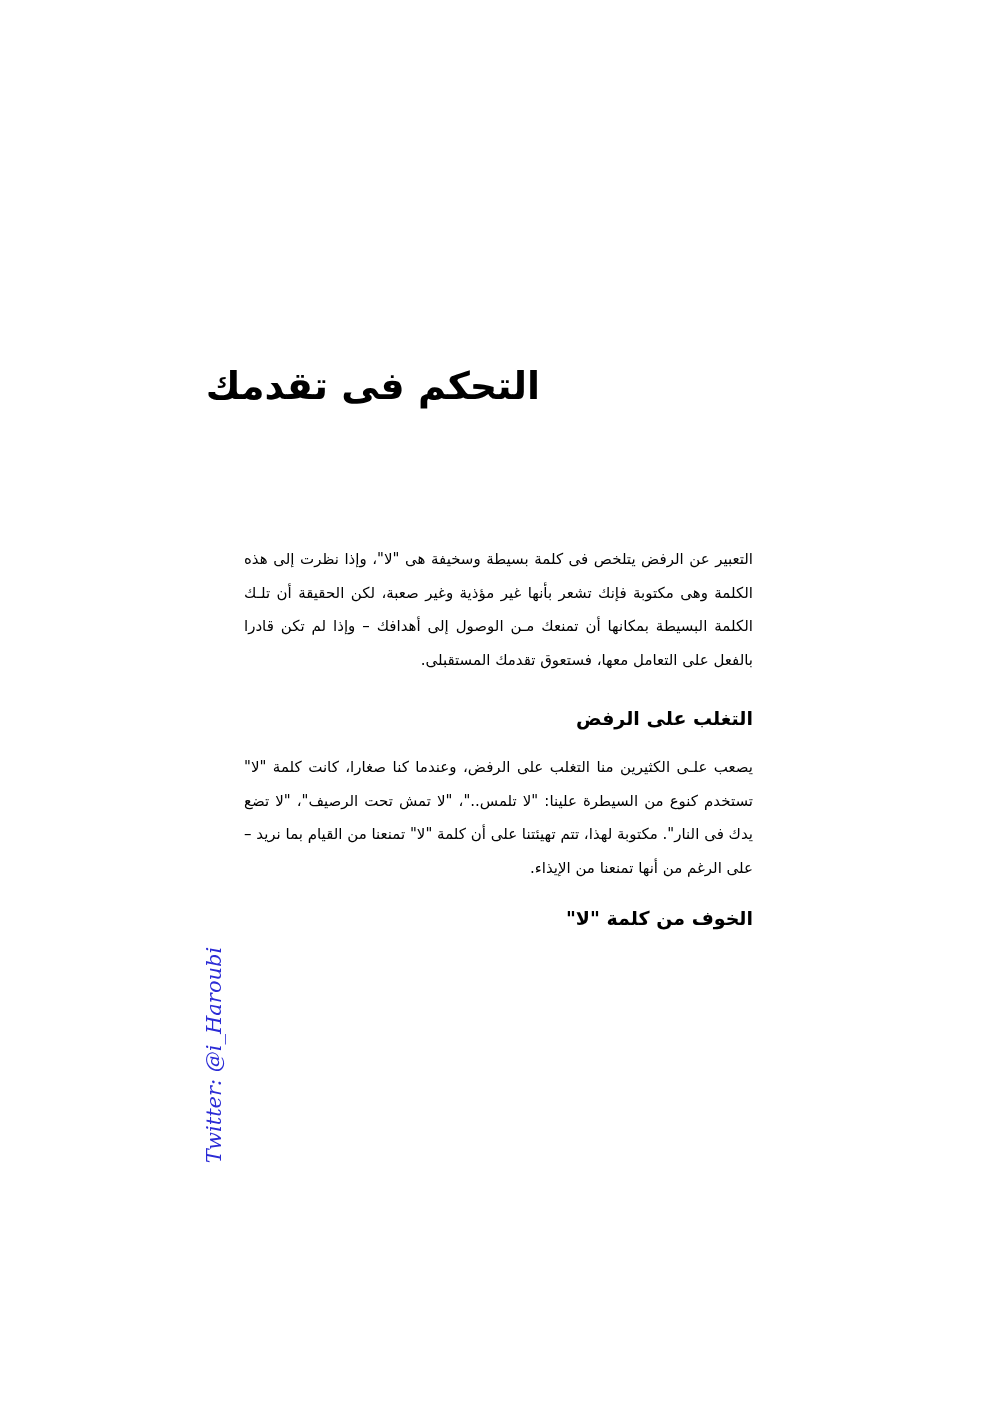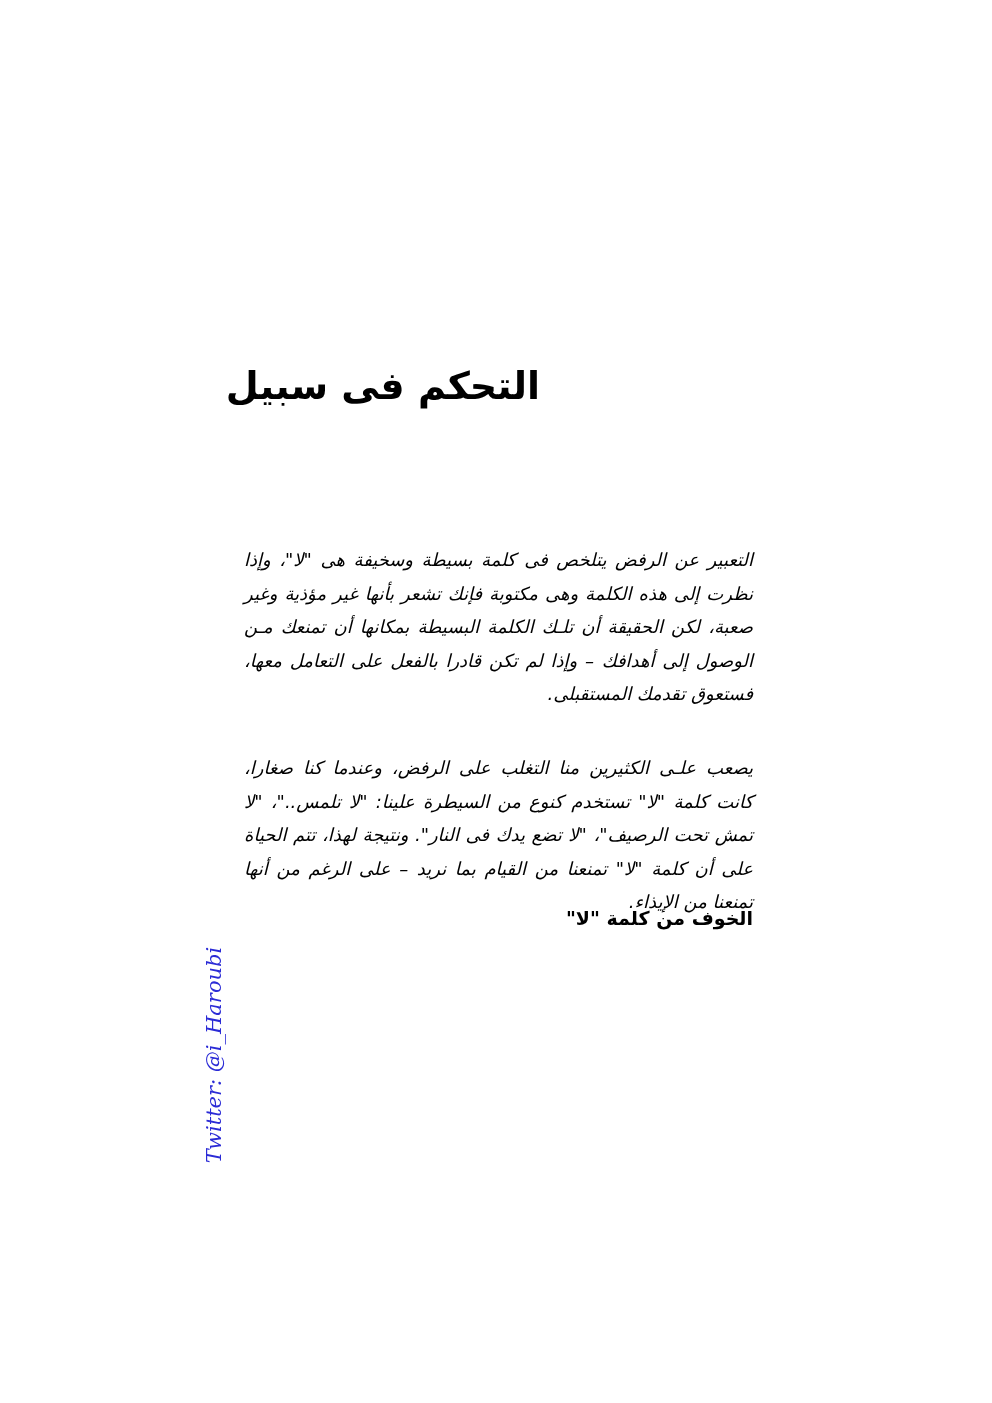--- a/index.html
+++ b/index.html
@@ -43,24 +43,23 @@
     }
     .section-heading {
       font-size: 19px;
       font-weight: bold;
       margin: 0;
       line-height: 36px;
       text-align: right;
       white-space: nowrap;
     }
     .para {
-      font-size: 18px;
+      font-size: 15px;
       line-height: 33.5px;
       margin: 0;
-      font-style: italic;
     }
     #intro { top: 543px; }
     #s1-heading { top: 700px; }
     #s1-body { top: 751px; }
     #s2-heading { top: 900px; }
     #s2-body { top: 951px; }
 
     .watermark {
       position: absolute;
       left: 214px;
@@ -71,28 +70,31 @@
       font-size: 21px;
       color: #2b2bd6;
       white-space: nowrap;
     }
   </style>
 </head>
 <body>
 
 <div class="page">
 
-  <h1 class="chapter-title">التحكم فى سبيل</h1>
+  <h1 class="chapter-title">التحكم فى تقدمك</h1>
 
   <div class="section" id="intro">
     <p class="para">التعبير عن الرفض يتلخص فى كلمة بسيطة وسخيفة هى "لا"، وإذا نظرت إلى هذه الكلمة وهى مكتوبة فإنك تشعر بأنها غير مؤذية وغير صعبة، لكن الحقيقة أن تلـك الكلمة البسيطة بمكانها أن تمنعك مـن الوصول إلى أهدافك – وإذا لم تكن قادرا بالفعل على التعامل معها، فستعوق تقدمك المستقبلى.</p>
   </div>
 
+  <div class="section" id="s1-heading">
+    <h2 class="section-heading">التغلب على الرفض</h2>
+  </div>
   <div class="section" id="s1-body">
-    <p class="para">يصعب علـى الكثيرين منا التغلب على الرفض، وعندما كنا صغارا، كانت كلمة "لا" تستخدم كنوع من السيطرة علينا: "لا تلمس.."، "لا تمش تحت الرصيف"، "لا تضع يدك فى النار". ونتيجة لهذا، تتم الحياة على أن كلمة "لا" تمنعنا من القيام بما نريد – على الرغم من أنها تمنعنا من الإيذاء.</p>
+    <p class="para">يصعب علـى الكثيرين منا التغلب على الرفض، وعندما كنا صغارا، كانت كلمة "لا" تستخدم كنوع من السيطرة علينا: "لا تلمس.."، "لا تمش تحت الرصيف"، "لا تضع يدك فى النار". مكتوبة لهذا، تتم تهيئتنا على أن كلمة "لا" تمنعنا من القيام بما نريد – على الرغم من أنها تمنعنا من الإيذاء.</p>
   </div>
 
   <div class="section" id="s2-heading">
     <h2 class="section-heading">الخوف من كلمة "لا"</h2>
   </div>
 
   <div class="watermark">Twitter: @i_Haroubi</div>
 
 </div>
 

